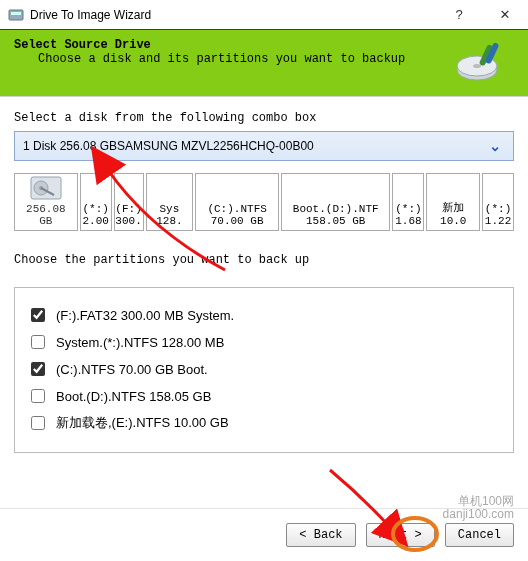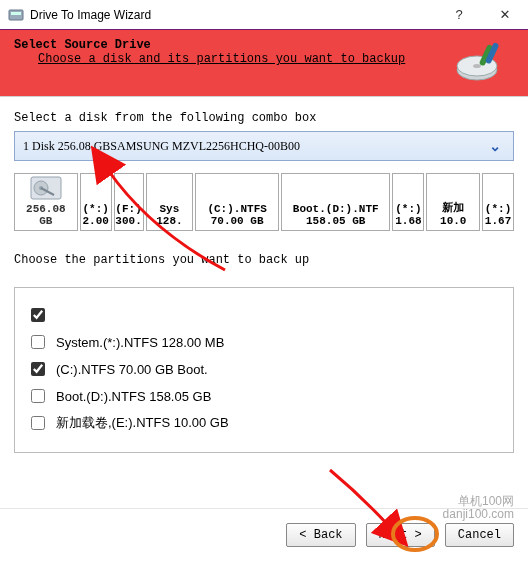--- a/index.html
+++ b/index.html
@@ -28,57 +28,56 @@
   }
   .titlebar .title { flex: 1; font-size: 12px; color:#000; }
   .win-btns { display: flex; height: 30px; }
   .win-btn {
     width: 46px; display:flex; align-items:center; justify-content:center;
     font-size: 13px; color:#333;
   }
 
   .header {
     padding: 8px 14px 10px 14px;
-    background: #ef4444;
+    background: #84cc16;
     border-bottom: 1px solid #d0d0d0;
     display:flex;
     align-items:flex-start;
   }
   .header-text { flex:1; font-family: "Courier New", monospace; font-size:12px; }
   .header-text .ht { font-weight:bold; color:#000;}
-  .header-text .hs { color:#000; padding-left:24px;text-decoration:underline; }
+  .header-text .hs { color:#000; padding-left:24px; }
   .header-icon { width:60px; height:48px; position:relative; margin-left:6px; margin-top:0px;}
   .header-icon svg { width:60px; height:48px; }
 
   .main {
     padding: 14px 14px 6px 14px;
     font-family: "Courier New", monospace;
     font-size: 12px;
   }
   .section-label { margin-bottom: 6px; color:#000; }
 
   .combo {
     border: 1px solid #8fa8d0;
     background: linear-gradient(#e8f0fb,#dbe8f8);
     height: 30px;
     display:flex;
     align-items:center;
     padding: 0 8px;
     color:#000;
-    font-family: Liberation Serif, serif;
+    font-family: Liberation Sans, sans-serif;
     position:relative;
     cursor:pointer;
   }
   .combo .chev { color:#2a5db0; font-weight:bold; position:absolute; right:12px; font-size:14px;}
 
   .drive-row {
     margin-top:12px;
     display:flex;
     gap:2px;
-    font-weight:bold;
   }
   .drive-row .tile {
     border:1px solid #aaa;
     height:58px;
     display:flex;
     flex-direction:column;
     align-items:center;
     justify-content:flex-end;
     padding:2px 2px 3px 2px;
     font-family: "Courier New", monospace;
@@ -222,28 +221,29 @@
     <div class="tile" style="width:32px">
         <span class="t-l1">(*:)</span>
         <span class="t-l2">1.68</span>
       </div>
     <div class="tile" style="width:54px">
         <span class="t-l1">新加</span>
         <span class="t-l2">10.0</span>
       </div>
     <div class="tile" style="width:32px">
         <span class="t-l1">(*:)</span>
-        <span class="t-l2">1.67</span>
+        <span class="t-l2">1.22</span>
       </div>
   </div>
 
   <div style="margin-top:22px" class="section-label">Choose the partitions you want to back up</div>
   <div class="part-box">
     <label class="part-item">
       <input type="checkbox" checked="" style="">
+      <span>(F:).FAT32 300.00 MB System.</span>
     </label>
     <label class="part-item">
       <input type="checkbox" style="">
       <span>System.(*:).NTFS 128.00 MB</span>
     </label>
     <label class="part-item">
       <input type="checkbox" checked="" style="">
       <span>(C:).NTFS 70.00 GB Boot.</span>
     </label>
     <label class="part-item">

